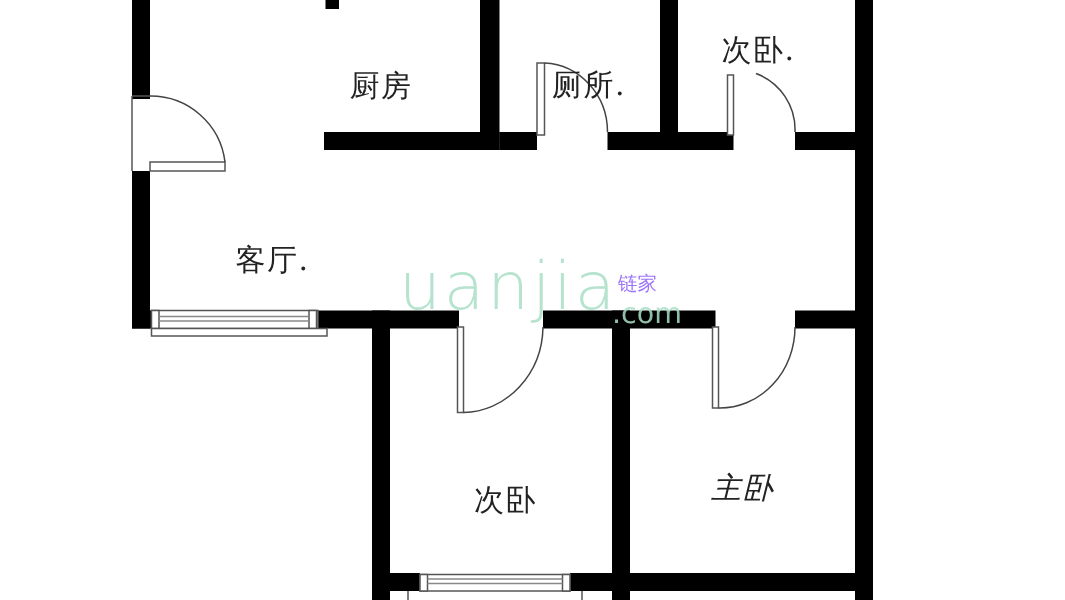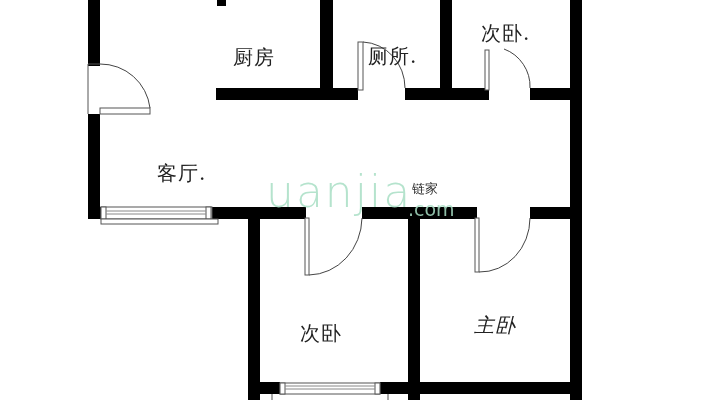--- a/index.html
+++ b/index.html
@@ -1,21 +1,21 @@
 <!DOCTYPE html>
 <html><head>
 <meta charset="utf-8">
 <style>
   html, body { margin: 0; padding: 0; background: #ffffff; }
   body { width: 710px; height: 400px; overflow: hidden; position: relative; font-family: "DejaVu Sans", sans-serif; }
   .plan { position: absolute; left: 0; top: 0; width: 710px; height: 400px; }
   .wall { position: absolute; background: #000; }
   .label { position: absolute; font-family: "DejaVu Serif", serif; font-size: 20px; color: #222; white-space: nowrap; letter-spacing: 1px; }
   .watermark { position: absolute; left: 266px; top: 170px; font-family: "DejaVu Sans", sans-serif; font-size: 44px; color: #a9dfc5; letter-spacing: 2px; font-weight: 300; opacity: 0.85; line-height: 44px; }
-  .wm-cn { position: absolute; left: 412px; top: 180px; font-size: 13px; color: #000000; opacity: 0.85; font-family: Liberation Mono, monospace; }
+  .wm-cn { position: absolute; left: 412px; top: 180px; font-size: 13px; color: #8b5cf6; opacity: 0.85; font-family: Liberation Mono, monospace; }
   .wm-com { position: absolute; left: 408px; top: 198px; font-size: 19px; color: #a9dfc5; opacity: 0.85; font-family: "DejaVu Sans", sans-serif; }
   svg.overlay { position: absolute; left: 0; top: 0; }
 </style>
 </head>
 <body>
 
 <div class="plan">
 
   <div class="wall" style="left:88px; top:0; width:12px; height:66px;"></div>
   <div class="wall" style="left:88px; top:114px; width:12px; height:105px;"></div>
@@ -89,16 +89,16 @@
   </svg>
 
   <div class="watermark">uanjia</div>
   <div class="wm-cn">链家</div>
   <div class="wm-com">.com</div>
 
   <div class="label" style="left:233px; top:44px;">厨房</div>
   <div class="label" style="left:368px; top:14px;margin-top:29px;">厕所.</div>
   <div class="label" style="left:157px; top:160px;">客厅.</div>
   <div class="label" style="left:481px; top:20px;">次卧.</div>
-  <div class="label" style="left:300px; top:320px;">次卧</div>
+  <div class="label" style="left:316px; top:320px;">次卧</div>
   <div class="label" style="left:474px; top:312px;font-style:italic;">主卧</div>
 
 </div>
 
 </body></html>

